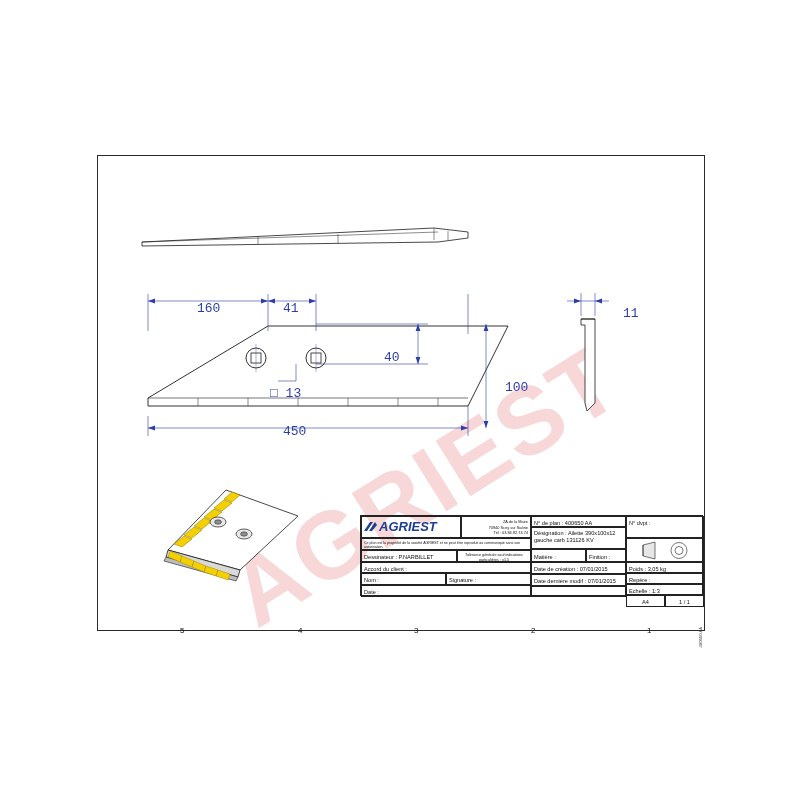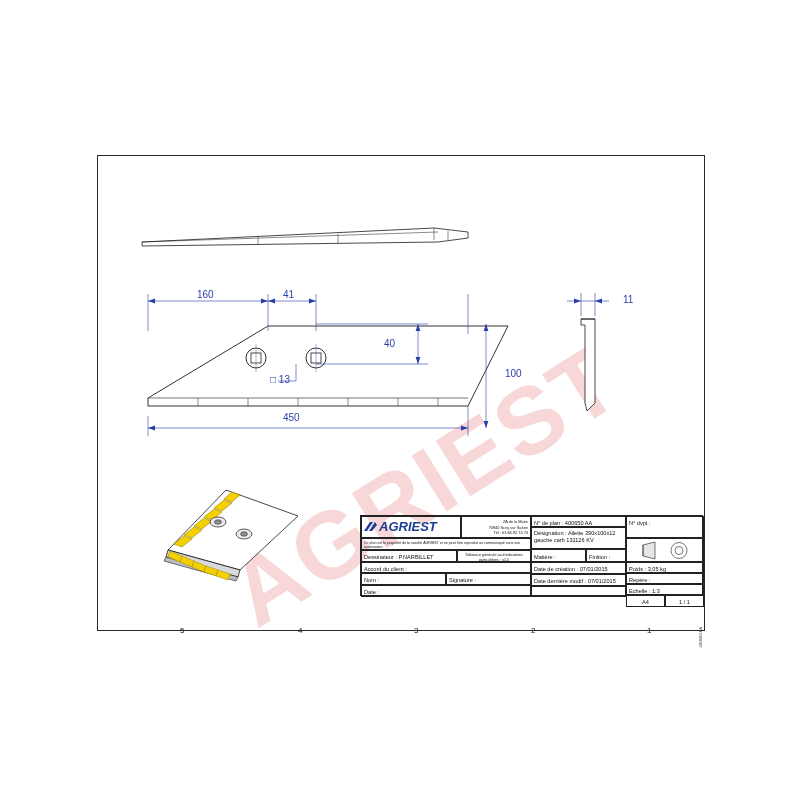--- a/index.html
+++ b/index.html
@@ -4,21 +4,21 @@
 <style>
   html,body{margin:0;padding:0;background:#ffffff;}
   body{width:800px;height:800px;position:relative;font-family:"Liberation Sans",sans-serif;overflow:hidden;}
 
   #sheet{position:absolute;left:97px;top:155px;width:606px;height:474px;border:1px solid #2a2a2a;background:#fff;}
 
   
   #watermark{position:absolute;left:150px;top:240px;width:520px;height:290px;
     font-family:"Liberation Sans",sans-serif;font-weight:bold;font-size:95px;color:#f2b7b7;
     opacity:.55;transform:rotate(-32deg);letter-spacing:2px;pointer-events:none;user-select:none;}
-  .dim{position:absolute;font-size:10px;color:#2b3ea8;font-family:Liberation Sans, sans-serif;white-space:nowrap;}
+  .dim{position:absolute;font-size:13px;color:#2b3ea8;font-family:Liberation Mono, monospace;white-space:nowrap;margin-top:12px;}
 
   
   #titleblock{position:absolute;left:262px;top:359px;width:343px;height:81px;border:1px solid #222;box-sizing:border-box;}
   #titleblock div.cell{position:absolute;box-sizing:border-box;border:0.5px solid #222;font-size:5.6px;color:#111;
         padding:1px 2px;line-height:1.25;overflow:hidden;}
 
   
   #ruler span{position:absolute;font-size:8px;color:#111;}
   .logo-text{font-family:"Liberation Sans",sans-serif;font-weight:bold;font-style:italic;font-size:13px;color:#1c3f94;letter-spacing:0px;}
 

